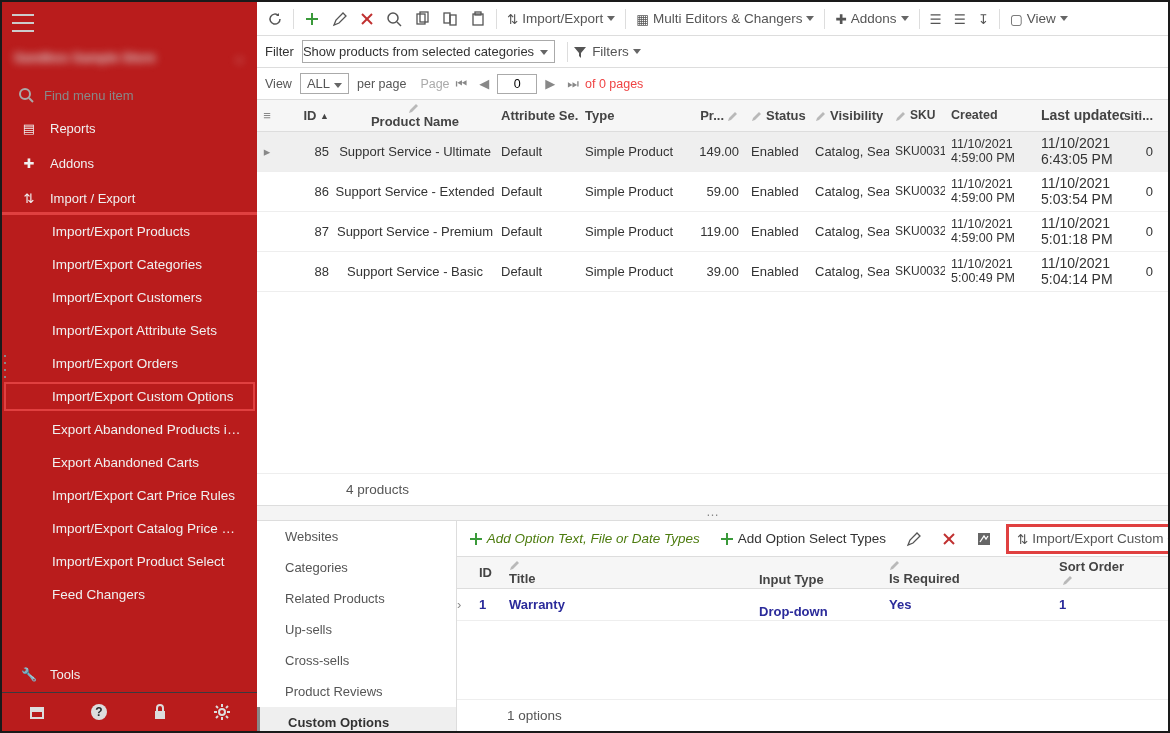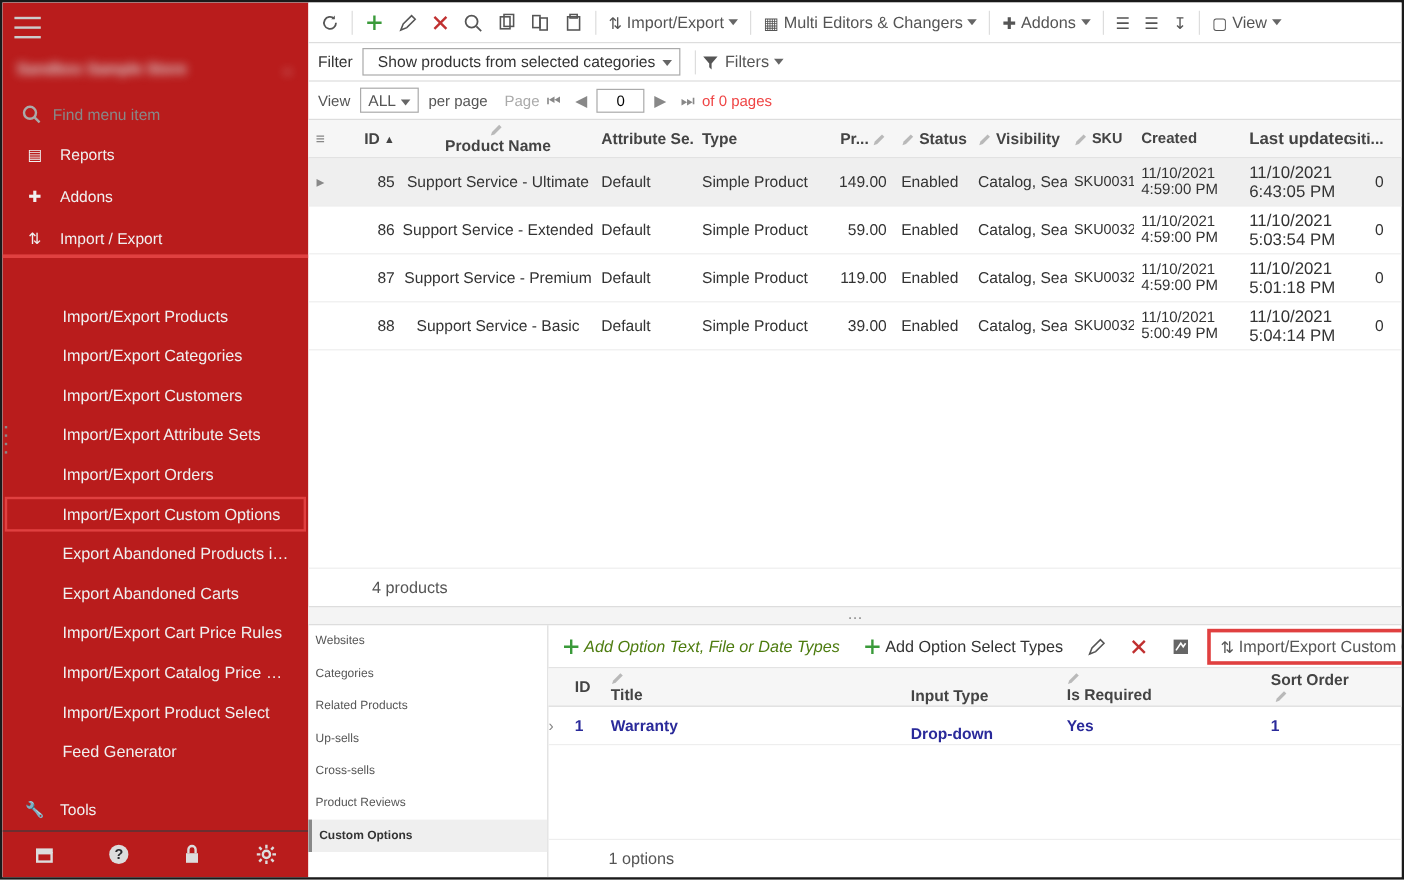--- a/index.html
+++ b/index.html
@@ -12,39 +12,39 @@
 .hamburger { width: 22px; height: 18px; display: flex; flex-direction: column; justify-content: space-between; cursor: pointer; }
 .hamburger span { height: 2px; background: #ccc; }
 .sb-store { padding: 14px 12px; display: flex; align-items: center; justify-content: space-between; filter: blur(4px); }
 .sb-store .name { color: #ddd; font-weight: 600; }
 .sb-search { display: flex; align-items: center; padding: 8px 16px; color: #aaa; }
 .sb-search input { background: transparent; border: none; color: #ccc; font-size: 13px; margin-left: 10px; width: 150px; outline: none; }
 .sb-search input::placeholder { color: #888; }
 .sb-item { display: flex; align-items: center; padding: 10px 16px; cursor: pointer; color: #f0f0f0; }
 .sb-item .icon { width: 22px; text-align: center; margin-right: 10px; }
 .sb-item.hi { border-bottom: 3px solid #e04040; padding-bottom: 6px; }
-.sb-sub { display: flex; flex-direction: column; margin-top: 32px; }
+.sb-sub { display: flex; flex-direction: column; }
 .sb-sub-item { padding: 9px 16px 9px 50px; cursor: pointer; color: #f0f0f0; font-size: 13.5px; white-space: nowrap; overflow: hidden; text-overflow: ellipsis; }
 .sb-sub-item.selected { outline: 2px solid #e04040; outline-offset: -4px; }
 .sb-tools { margin-top: auto; }
 .sb-bottom { display: flex; justify-content: space-around; padding: 10px 4px; border-top: 1px solid #3a3a3e; }
 .sb-bottom .bi { color: #ddd; cursor: pointer; }
 svg { display: block; }
 
 
 .main { flex: 1; display: flex; flex-direction: column; background: #fff; min-width: 0; }
 .toolbar { display: flex; align-items: center; padding: 2px 4px; border-bottom: 1px solid #ddd; height: 34px; }
 .tbtn { display: flex; align-items: center; padding: 4px 6px; cursor: pointer; color: #555; white-space: nowrap; font-size: 13.5px; }
 .tbtn .ic { margin-right: 4px; }
 .sep { width: 1px; height: 20px; background: #ddd; margin: 0 4px; }
 .green { color: #3a9a3a; }
 .red { color: #c03030; }
 .caret::after { content: ""; display: inline-block; margin-left: 4px; border-left: 4px solid transparent; border-right: 4px solid transparent; border-top: 5px solid #666; }
 .filterbar { display: flex; align-items: center; padding: 4px 8px; border-bottom: 1px solid #ddd; height: 32px; }
-.fselect { border: 1px solid #aaa; padding: 3px 20px 3px 12px; margin: 0 8px; position: relative; background: #fff; font-size: 13px; }
+.fselect { border: 1px solid #aaa; padding: 3px 20px 3px 0; margin: 0 8px; position: relative; background: #fff; font-size: 13px; }
 .fselect::after { content: ""; position: absolute; right: 6px; top: 9px; border-left: 4px solid transparent; border-right: 4px solid transparent; border-top: 5px solid #666; }
 .pagebar { display: flex; align-items: center; padding: 4px 8px; border-bottom: 1px solid #ddd; height: 32px; color: #555; }
 .pagebar .small { font-size: 12.5px; }
 .pagebar input { width: 40px; text-align: center; border: 1px solid #aaa; padding: 2px; margin: 0 2px; font-size: 12.5px; }
 .pagebar .nav { padding: 0 6px; color: #888; cursor: pointer; }
 .headerrow { display: flex; align-items: center; background: #f6f6f6; border-bottom: 1px solid #ddd; height: 32px; font-weight: 600; color: #444; font-size: 13px; }
 .headerrow .cell, .datarow .cell { padding: 0 6px; overflow: hidden; text-overflow: ellipsis; white-space: nowrap; display: flex; align-items: center; }
 .pencil { width: 12px; height: 12px; margin-right: 3px; opacity: 0.55; flex-shrink: 0; }
 .datarow { display: flex; align-items: center; border-bottom: 1px solid #eee; height: 40px; font-size: 13px; color: #333; }
 .datarow.sel { background: #efefef; }
@@ -54,27 +54,27 @@
 .c-attr { width: 84px; }
 .c-type { width: 110px; }
 .c-price { width: 56px; justify-content: flex-end; }
 .c-status { width: 64px; }
 .c-vis { width: 80px; }
 .c-sku { width: 56px; line-height: 1.1; font-size: 12px; }
 .c-created { width: 90px; line-height: 1.1; font-size: 12.5px; }
 .c-updated { width: 90px; line-height: 1.1; font-size: 14px; }
 .c-pos { width: 34px; justify-content: flex-end; }
 .gridbody { flex: 1; overflow: auto; position: relative; }
-.footer { height: 32px; display: flex; align-items: center; padding-left: 53px; color: #555; border-top: 1px solid #eee; font-size: 13.5px; }
+.footer { height: 32px; display: flex; align-items: center; padding-left: 89px; color: #555; border-top: 1px solid #eee; font-size: 13.5px; }
 .splitter { height: 16px; background: #f4f4f4; border-top: 1px solid #ddd; border-bottom: 1px solid #ddd; text-align: center; color: #888; line-height: 12px; }
 
 
 .bottom { display: flex; height: 210px; }
 .tabs { width: 200px; border-right: 1px solid #ddd; display: flex; flex-direction: column; }
-.tab { padding: 8px 6px; cursor: pointer; color: #555; font-size: 10px; }
+.tab { padding: 8px 28px; cursor: pointer; color: #555; font-size: 13px; }
 .tab.active { background: #efefef; font-weight: 600; color: #333; border-left: 3px solid #888; }
 .bright { flex: 1; display: flex; flex-direction: column; min-width: 0; }
 .btoolbar { display: flex; align-items: center; padding: 2px 6px; border-bottom: 1px solid #ddd; height: 36px; }
 .hi-box { border: 3px solid #e04040; padding: 0 2px; display: flex; align-items: center; }
 .bheader { display: flex; align-items: center; background: #f6f6f6; border-bottom: 1px solid #ddd; height: 32px; font-weight: 600; font-size: 13px; color: #444; }
 .brow { display: flex; align-items: center; border-bottom: 1px solid #eee; height: 32px; font-size: 13px; }
 .link { color: #2a2a9a; font-weight: 600; }
 .bc-exp { width: 22px; justify-content: center; color: #888; }
 .bc-id { width: 30px; justify-content: flex-end; }
 .bc-title { width: 250px; }
@@ -125,21 +125,21 @@
       <div class="sb-sub-item">Import/Export Categories</div>
       <div class="sb-sub-item">Import/Export Customers</div>
       <div class="sb-sub-item">Import/Export Attribute Sets</div>
       <div class="sb-sub-item">Import/Export Orders</div>
       <div class="sb-sub-item selected">Import/Export Custom Options</div>
       <div class="sb-sub-item">Export Abandoned Products in C...</div>
       <div class="sb-sub-item">Export Abandoned Carts</div>
       <div class="sb-sub-item">Import/Export Cart Price Rules</div>
       <div class="sb-sub-item">Import/Export Catalog Price Rules</div>
       <div class="sb-sub-item">Import/Export Product Select</div>
-      <div class="sb-sub-item">Feed Generator</div>
+      <div class="sb-sub-item">Feed Changers</div>
     </div>
     <div class="sb-tools">
       <div class="sb-item">
         <span class="icon">🔧</span>
         <span>Tools</span>
       </div>
     </div>
     <div class="sb-bottom">
       <span class="bi">
           <svg width="18" height="18" viewBox="0 0 18 18">

